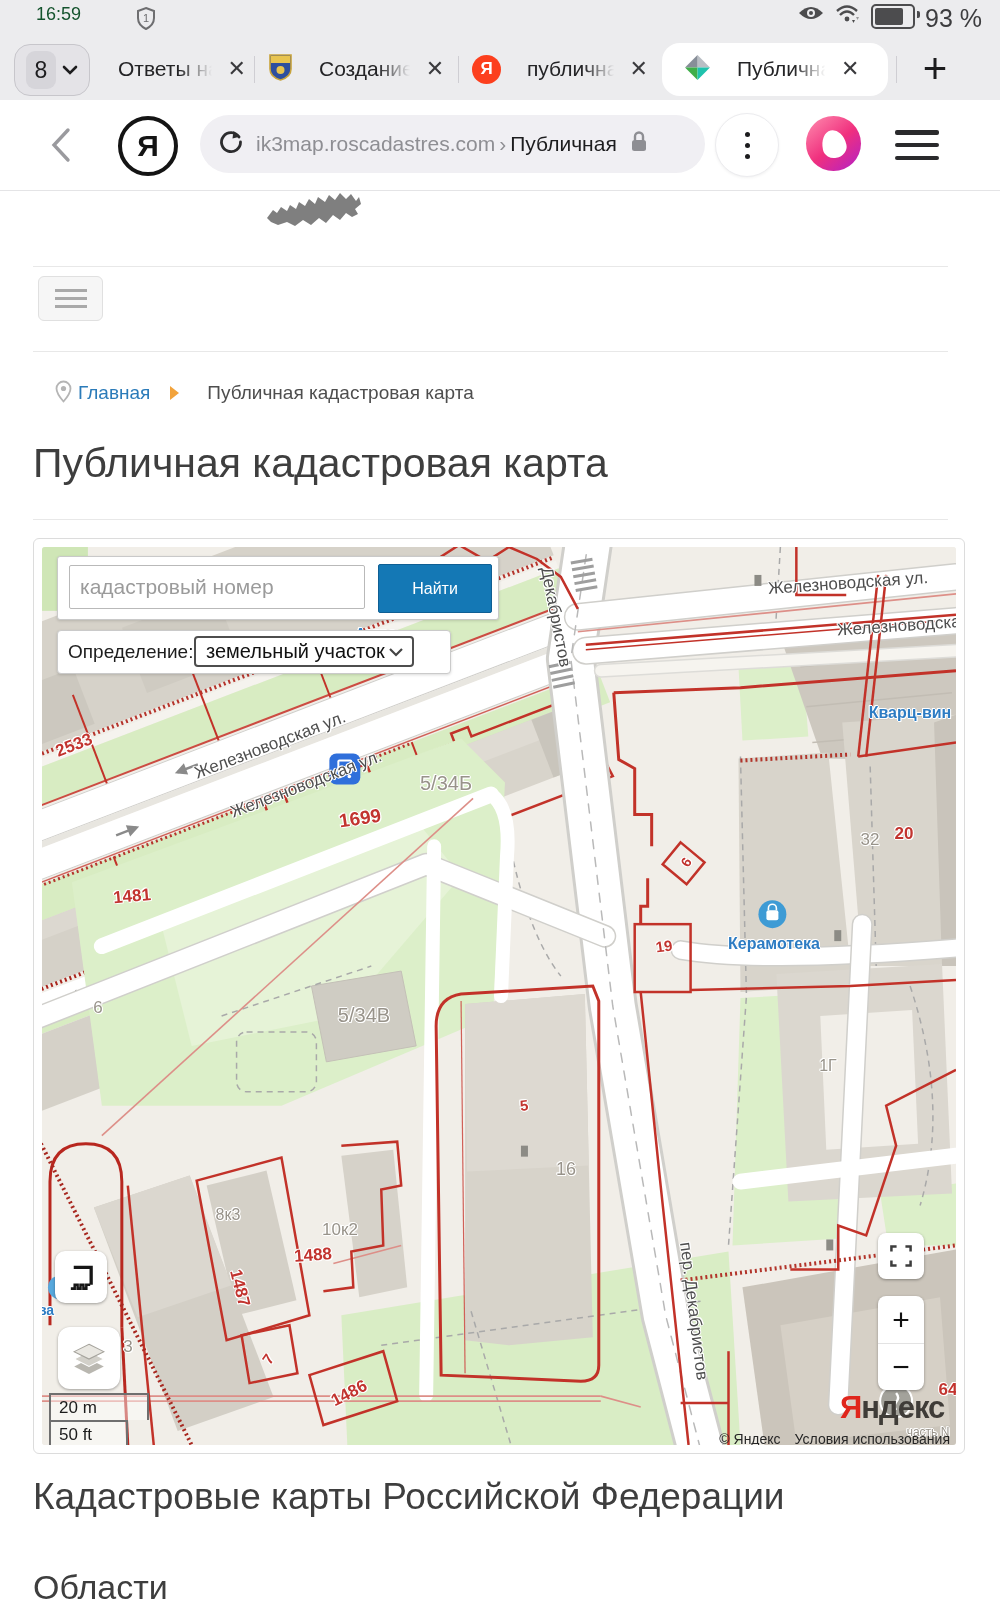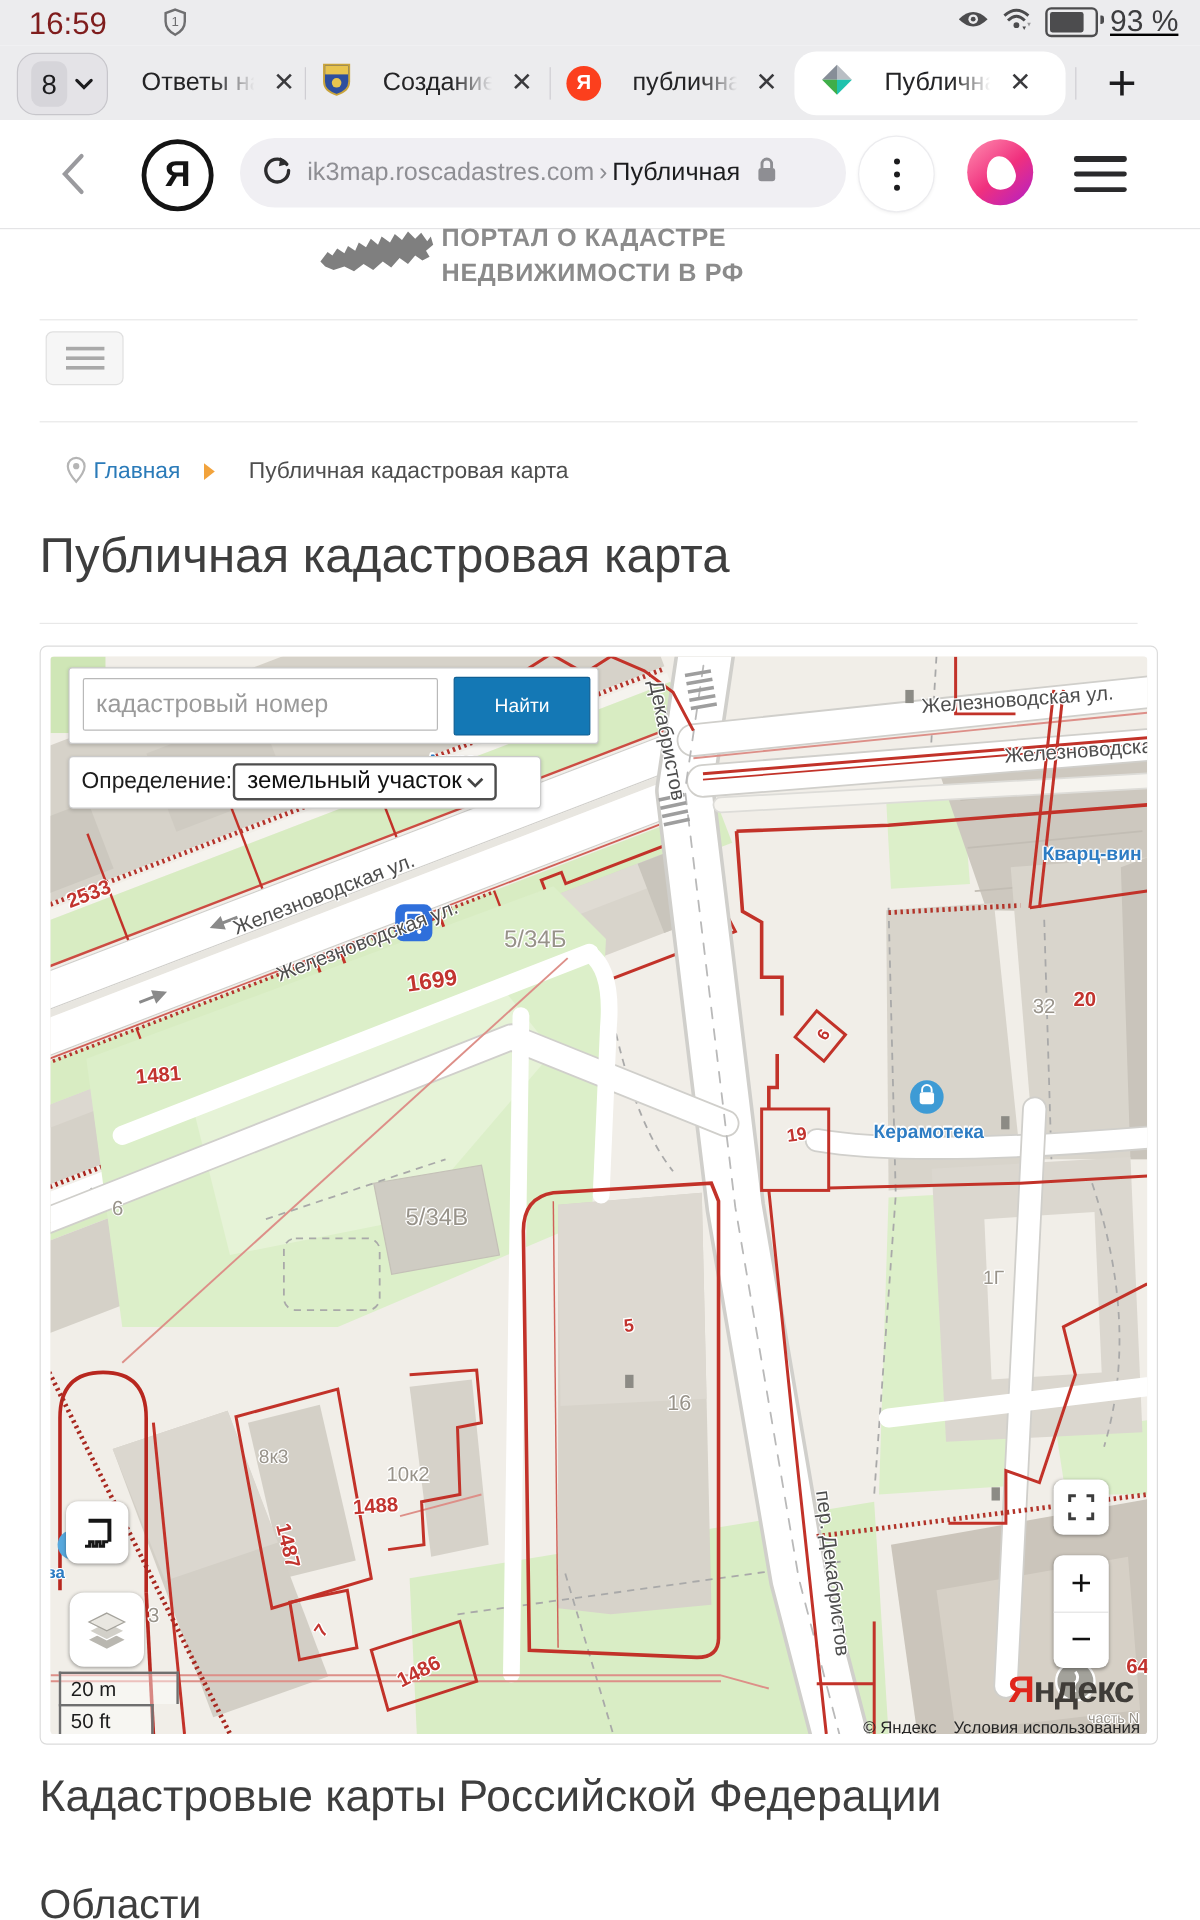--- a/index.html
+++ b/index.html
@@ -1,23 +1,23 @@
 <!DOCTYPE html>
 <html><head>
 <meta charset="utf-8">
 <style>
   html,body{margin:0;padding:0;background:#fff;}
   body{font-family:"Liberation Sans","DejaVu Sans",sans-serif;}
   .page{position:relative;width:1000px;height:1600px;overflow:hidden;background:#fff;}
 
   
   .status-bar{position:absolute;left:0;top:0;width:1000px;height:38px;background:#ececee;}
-  .sb-time{position:absolute;left:24px;top:4px;font-size:26px;color:#7f1d1d;}
+  .sb-time{position:absolute;left:36px;top:4px;font-size:18px;color:#14532d;}
   .sb-shield{position:absolute;left:135px;top:6px;}
-  .sb-right{position:absolute;right:18px;top:4px;display:flex;align-items:center;gap:10px;text-decoration:underline;}
+  .sb-right{position:absolute;right:18px;top:4px;display:flex;align-items:flex-start;gap:10px;}
   .sb-batt{position:relative;width:40px;height:21px;border:2.5px solid #4c4c4e;border-radius:5px;}
   .sb-batt::before{content:"";position:absolute;left:2px;top:2px;bottom:2px;width:28px;background:#4c4c4e;border-radius:2px;}
   .sb-batt::after{content:"";position:absolute;right:-7px;top:5px;width:3px;height:7px;background:#4c4c4e;border-radius:0 2px 2px 0;}
   .sb-pct{font-size:25px;color:#3d3d3f;}
 
   
   .tab-bar{position:absolute;left:0;top:38px;width:1000px;height:62px;background:#ececee;}
   .tab-count{position:absolute;left:14px;top:6px;width:74px;height:50px;border:1.5px solid #c7c6cb;border-radius:16px;background:#e4e3e7;display:flex;align-items:center;justify-content:center;gap:6px;}
   .tab-count .num{min-width:30px;height:38px;background:#d6d5da;border-radius:9px;display:flex;align-items:center;justify-content:center;font-size:23px;color:#1c1c1e;}
   .tab{position:absolute;top:8px;height:46px;display:flex;align-items:center;gap:10px;}
@@ -225,24 +225,20 @@
         <i></i>
         <i></i>
         <i></i>
       </div>
   </div>
 
   <div class="portal-logo">
     <svg width="100" height="58" viewBox="0 0 100 56">
         <path d="M4,34 L10,26 14,29 18,23 24,27 27,21 33,25 36,18 42,22 46,15 52,20 55,13 62,18 66,11 72,16 77,9 83,15 88,10 93,17 96,13 98,20 92,25 95,30 89,33 83,29 77,36 70,31 63,39 56,34 48,41 40,36 32,42 24,38 15,41 8,38 Z" fill="#7f7f7f"></path>
       </svg>
-  </div>
-  <div class="portal-text">
-    <div>ПОРТАЛ О КАДАСТРЕ</div>
-    <div>НЕДВИЖИМОСТИ В РФ</div>
   </div>
 
   <div class="hr" style="top:266px;"></div>
   <div class="menu-btn">
       <i></i>
       <i></i>
       <i></i>
     </div>
   <div class="hr" style="top:351px;"></div>
 

